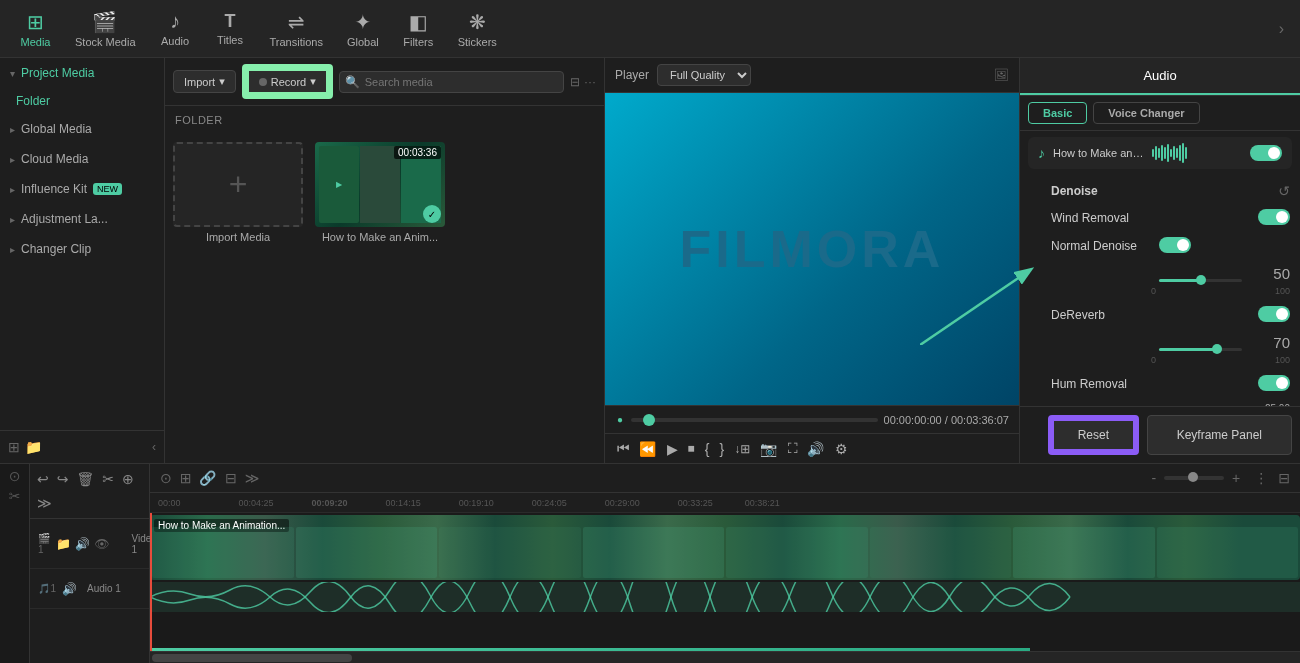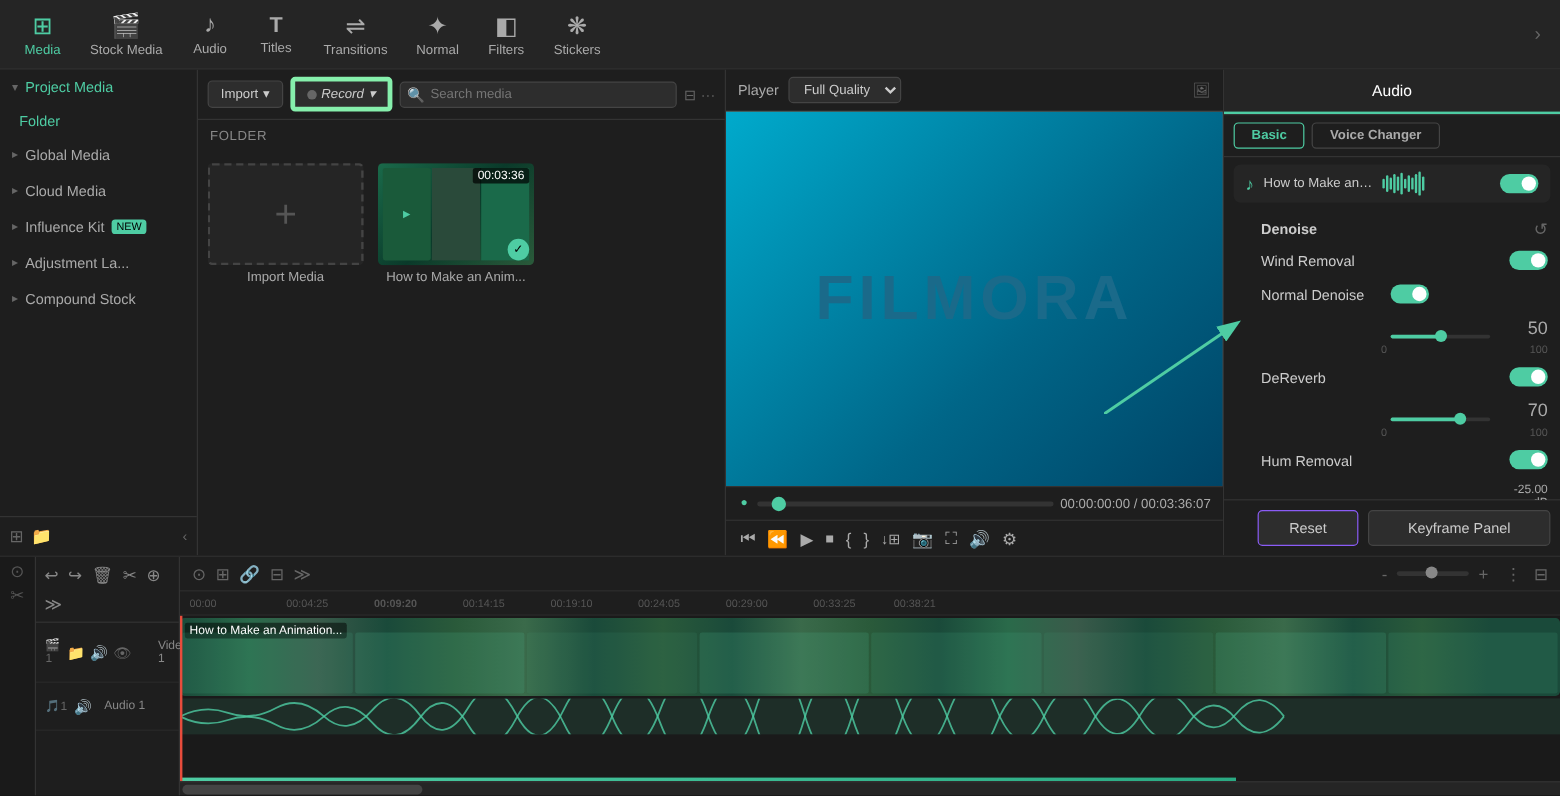--- a/index.html
+++ b/index.html
@@ -130,30 +130,29 @@
       padding: 4px 10px;
       border-radius: 4px;
       cursor: pointer;
       font-size: 11px;
       display: flex;
       align-items: center;
       gap: 4px;
     }
     .btn-record {
       background: #2d2d2d;
-      border: 4px solid #86efac;
+      border: 7px solid #86efac;
       color: #ccc;
       padding: 4px 10px;
       border-radius: 4px;
       cursor: pointer;
       font-size: 11px;
       display: flex;
       align-items: center;
       gap: 4px;
-      font-style: italic;
     }
     .record-dot {
       width: 8px;
       height: 8px;
       border-radius: 50%;
       background: #666;
       display: inline-block;
     }
     .search-box {
       flex: 1;
@@ -276,21 +275,21 @@
       border: 1px solid #444;
       color: #ccc;
       padding: 3px 8px;
       border-radius: 4px;
       font-size: 11px;
       cursor: pointer;
     }
     .preview-icons { margin-left: auto; display: flex; gap: 8px; color: #666; }
     .preview-canvas {
       flex: 1;
-      background: #c2410c;
+      background: #404040;
       display: flex;
       align-items: center;
       justify-content: center;
       position: relative;
     }
     .filmora-title {
       font-size: 52px;
       font-weight: 900;
       color: #1a6a8a;
       letter-spacing: 4px;
@@ -517,21 +516,21 @@
     .bottom-buttons {
       display: flex;
       padding: 8px;
       gap: 8px;
       border-top: 1px solid #333;
       flex-shrink: 0;
     }
     .btn-reset {
       flex: 1;
       background: #2d2d2d;
-      border: 1px solid #8b5cf6;
+      border: 6px solid #8b5cf6;
       color: #ccc;
       padding: 7px;
       border-radius: 4px;
       cursor: pointer;
       font-size: 12px;
       text-align: center;
       margin-left: 20px;
     }
     .btn-keyframe {
       flex: 2;
@@ -736,21 +735,21 @@
   <div class="nav-item">
     <div class="nav-icon" style="font-weight:bold;font-size:18px;">T</div>
     <div>Titles</div>
   </div>
   <div class="nav-item">
     <div class="nav-icon">⇌</div>
     <div>Transitions</div>
   </div>
   <div class="nav-item">
     <div class="nav-icon">✦</div>
-    <div>Normal</div>
+    <div>Global</div>
   </div>
   <div class="nav-item">
     <div class="nav-icon">◧</div>
     <div>Filters</div>
   </div>
   <div class="nav-item">
     <div class="nav-icon">❋</div>
     <div>Stickers</div>
   </div>
   <div class="nav-chevron">›</div>
@@ -778,21 +777,21 @@
       <span class="arrow">▸</span>
       <span>Influence Kit</span>
       <span class="sidebar-badge">NEW</span>
     </div>
     <div class="sidebar-item">
       <span class="arrow">▸</span>
       <span>Adjustment La...</span>
     </div>
     <div class="sidebar-item">
       <span class="arrow">▸</span>
-      <span>Compound Stock</span>
+      <span>Changer Clip</span>
     </div>
     <div class="sidebar-bottom">
       <span class="sidebar-bottom-icon">⊞</span>
       <span class="sidebar-bottom-icon">📁</span>
       <span class="sidebar-collapse">‹</span>
     </div>
   </div>
 
   <div class="media-panel">
     <div class="media-toolbar">

